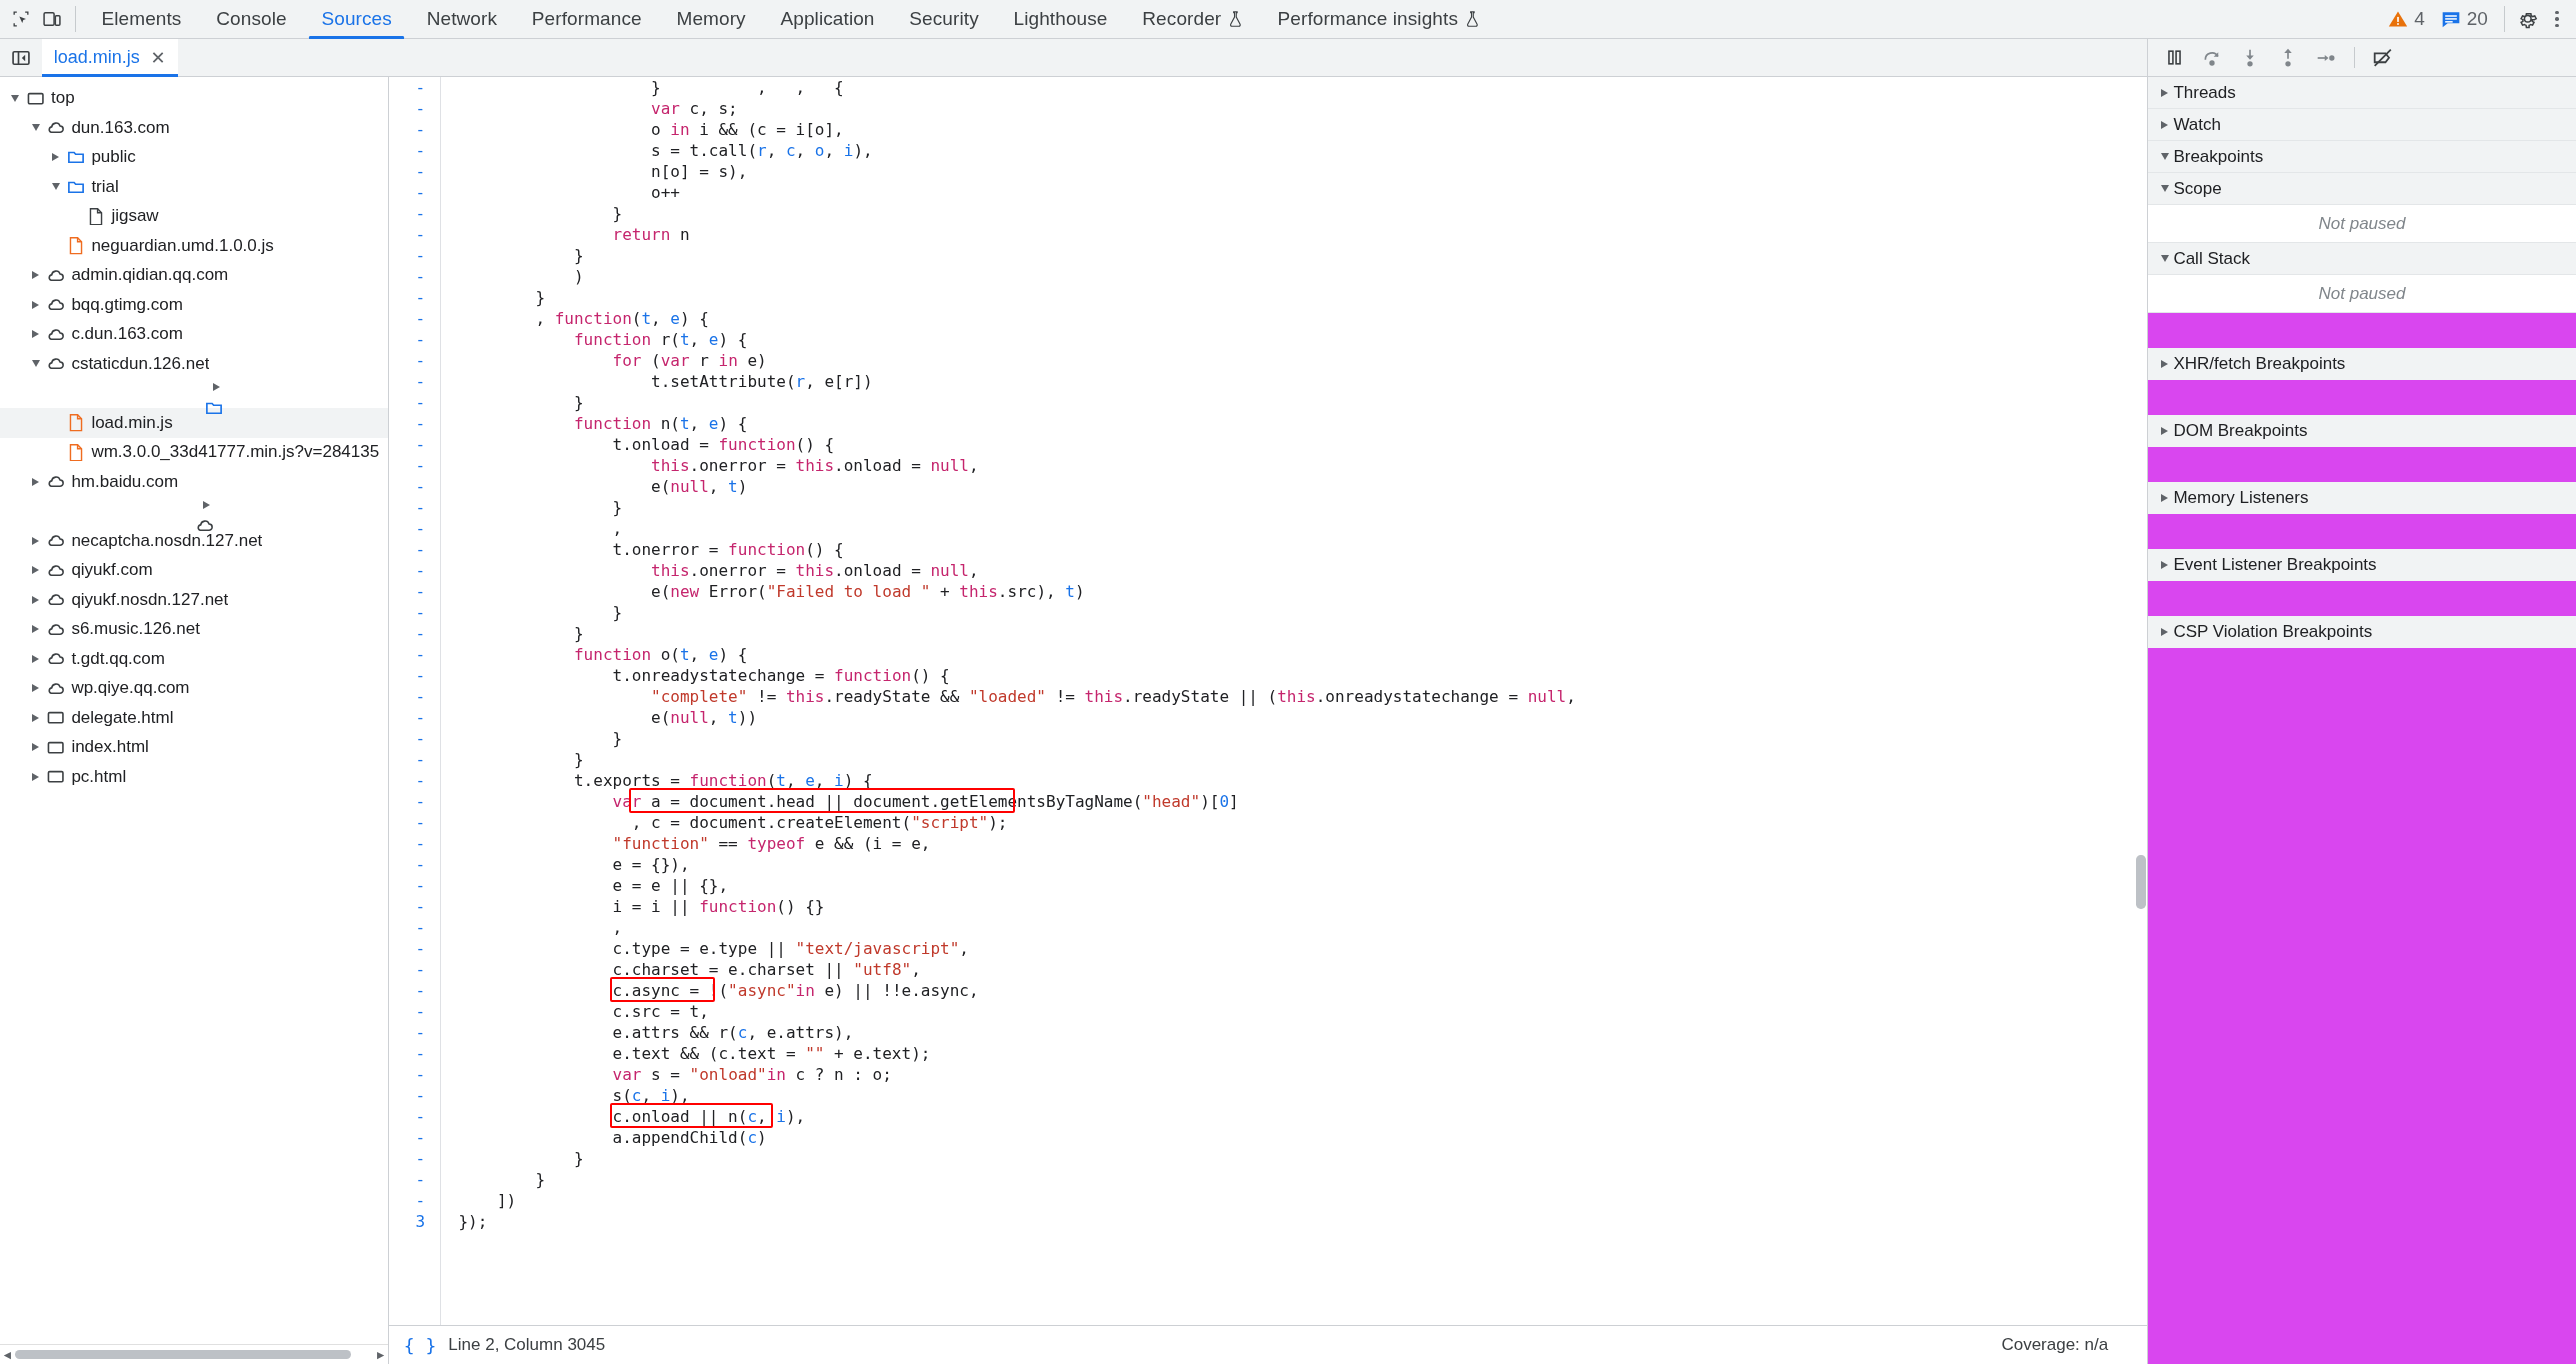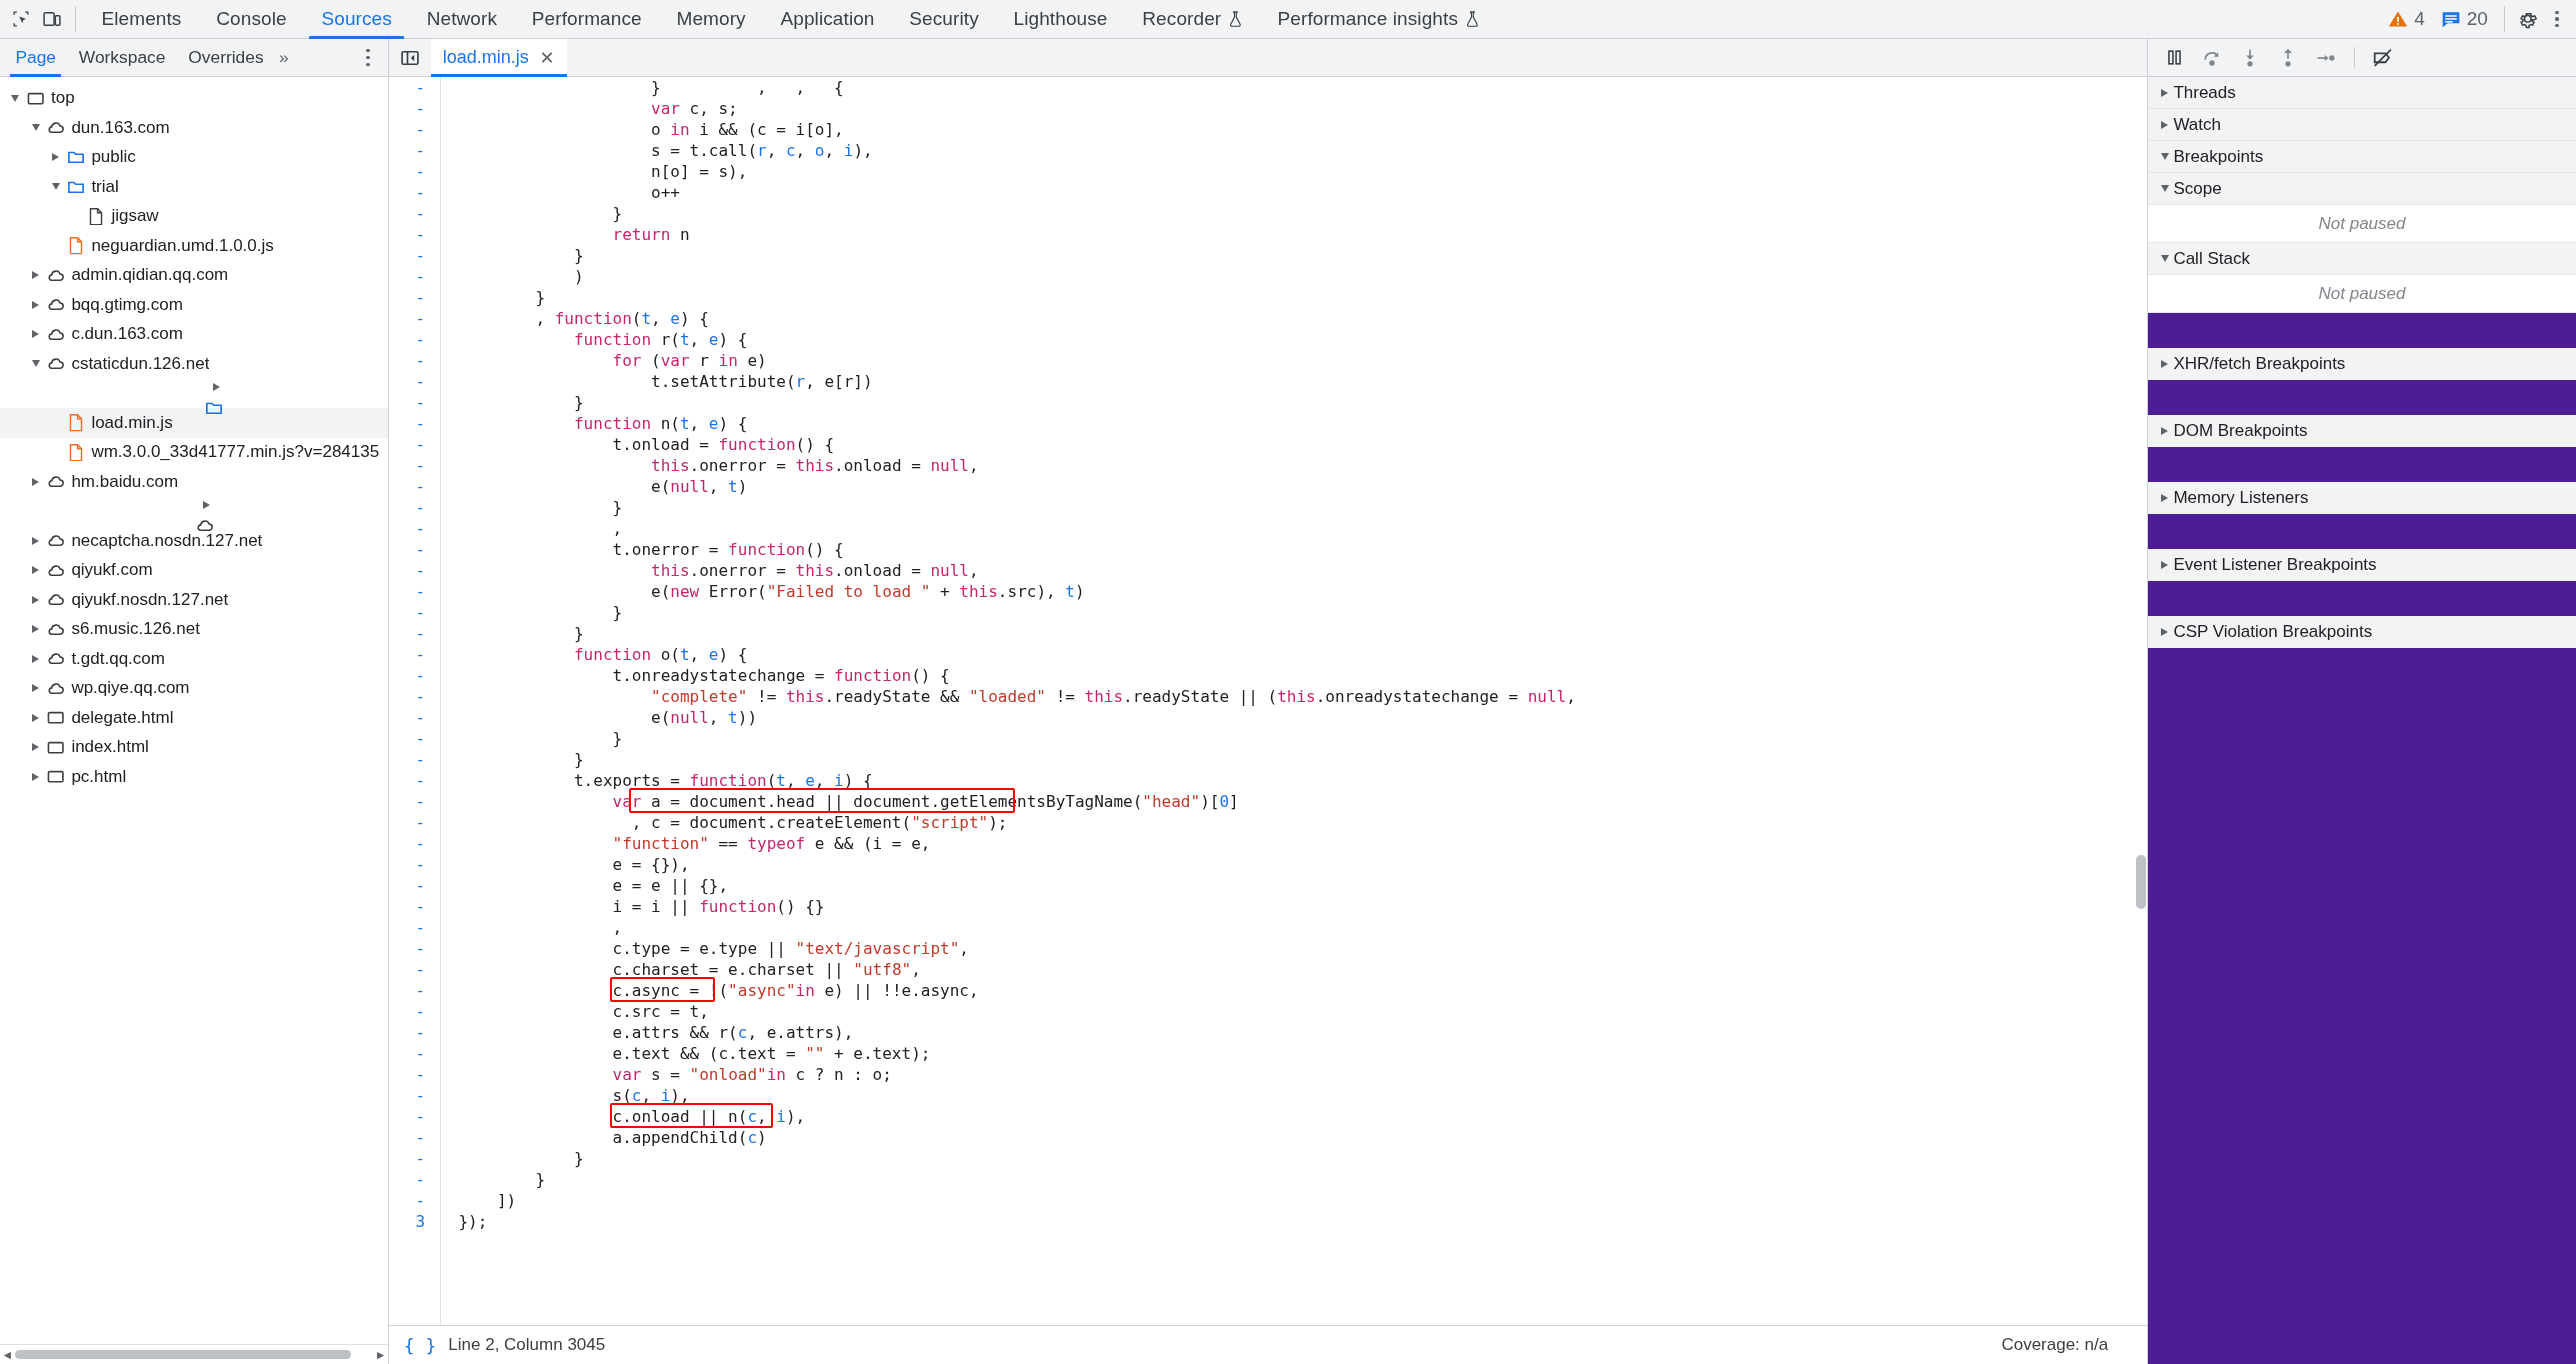--- a/index.html
+++ b/index.html
@@ -132,21 +132,21 @@
   }
   .status-bar{
     height:39px; flex:0 0 39px; border-top:0.7px solid #cdd0d4; background:#ffffff;
     display:flex; align-items:center; padding:0 14.8px; font-size:17px; color:#3c4043;
   }
   .status-bar .brace{ color:#1a73e8; font-family:"DejaVu Sans Mono", monospace; font-size:18px; margin-right:12px; }
   .coverage{ margin-left:auto; color:#3c4043; font-size:17px; padding-right:24px; }
 
   
   .dbg-pane{
-    width:429px; flex:0 0 429px; background:#4c1d95; border-left:0.7px solid #cdd0d4;
+    width:429px; flex:0 0 429px; background:#d946ef; border-left:0.7px solid #cdd0d4;
     display:flex; flex-direction:column; min-height:0; overflow:hidden;
   }
   .acc-head{
     display:flex; align-items:center; height:32px; padding-left:8px; font-size:17px;
     color:#202124; cursor:pointer; border-bottom:0.7px solid #e3e6e8; background:#f1f3f4;
   }
   .acc-head .tw{ width:20px; }
   .acc-body{ background:#ffffff; border-bottom:0.7px solid #e3e6e8; padding:4px 0; }
   .cbrow{ display:flex; align-items:center; height:27.5px; padding-left:6.7px; font-size:17px; color:#202124; cursor:pointer; }
   .cb{ width:14.8px; height:14.8px; border:1.3px solid #5f6368; border-radius:2px; margin-right:9.4px; flex:0 0 14.8px; background:#fff; }
@@ -252,39 +252,20 @@
       </svg>
     </div>
     <div class="kebab">
         <i></i>
         <i></i>
         <i></i>
       </div>
   </div>
 
   <div class="row2">
-    <div class="nav-toolbar">
-      <div class="subtab active">
-          <span>Page</span>
-        </div>
-      <div class="subtab">
-          <span>Workspace</span>
-        </div>
-      <div class="subtab">
-          <span>Overrides</span>
-        </div>
-      <div class="chev2"><span>»</span></div>
-      <div class="spacer"></div>
-      <div class="kebab">
-          <i></i>
-          <i></i>
-          <i></i>
-        </div>
-      <div style="width:6.7px"></div>
-    </div>
 
     <div class="editor-tabbar">
       <div class="panel-toggle">
         <svg width="20" height="20" viewBox="0 0 24 24">
           <rect x="2.5" y="4.5" width="19" height="15" rx="1.5" fill="none" stroke="#3c4043" stroke-width="2"></rect>
           <line x1="9" y1="4.5" x2="9" y2="19.5" stroke="#3c4043" stroke-width="2"></line>
           <path d="M17 8l-4 4 4 4z" fill="#3c4043"></path>
         </svg>
       </div>
       <div class="file-tab">

